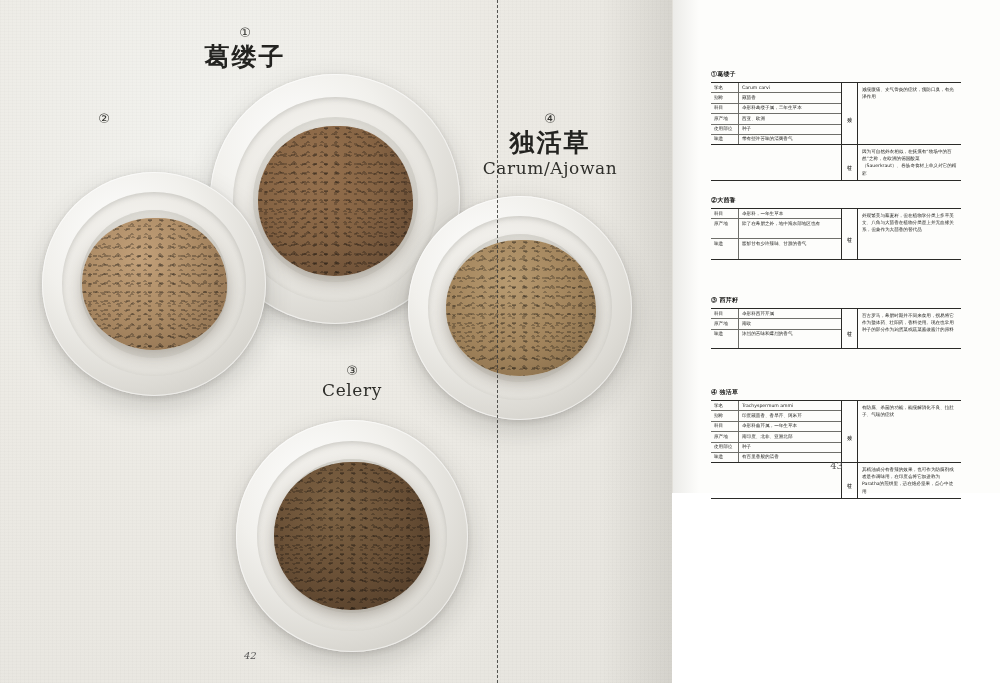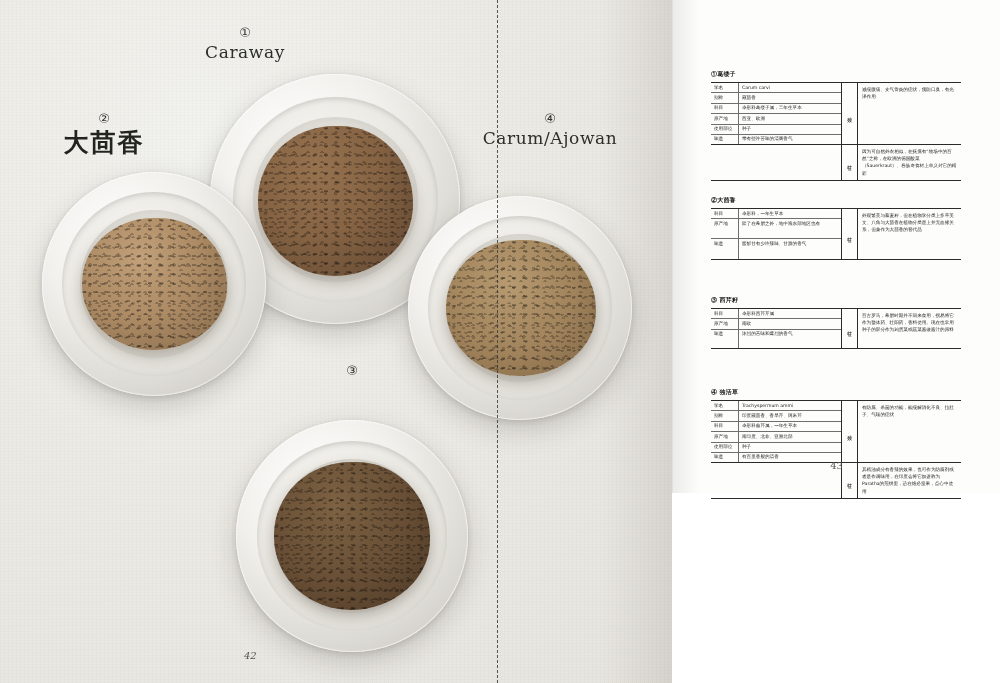--- a/index.html
+++ b/index.html
@@ -267,35 +267,36 @@
     </div>
 
     <div class="plate" style="left:236px; top:420px; width:232px; height:232px;">
       <div class="rim"></div>
       <div class="well"></div>
       <div class="heap celery" style="left:38px; top:42px; width:156px; height:148px;"></div>
     </div>
 
     <div class="label" style="left:165px; top:26px; width:160px;">
       <span class="num">①</span>
-      <span class="en">Caraway</span>
+      <span class="cn">葛缕子</span>
     </div>
 
     <div class="label" style="left:24px; top:112px; width:160px;">
       <span class="num">②</span>
-      <span class="cn">大茴香</span>
     </div>
 
     <div class="label" style="left:455px; top:112px; width:190px;">
       <span class="num">④</span>
+      <span class="cn">独活草</span>
       <span class="en">Carum/Ajowan</span>
     </div>
 
     <div class="label" style="left:272px; top:364px; width:160px;">
       <span class="num">③</span>
+      <span class="en">Celery</span>
     </div>
 
     <div class="folio" style="left:244px; bottom:22px;">42</div>
   </div>
 
   <div id="right-page">
 
     <div class="spec-block" style="top:70px;">
       <div class="spec-title">①葛缕子</div>
       <div class="spec-body">

